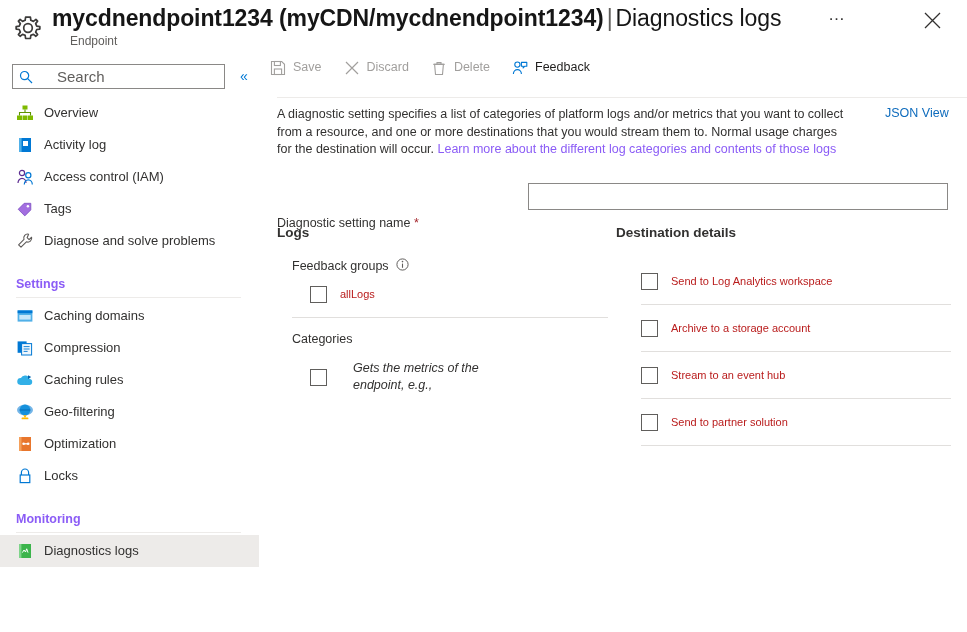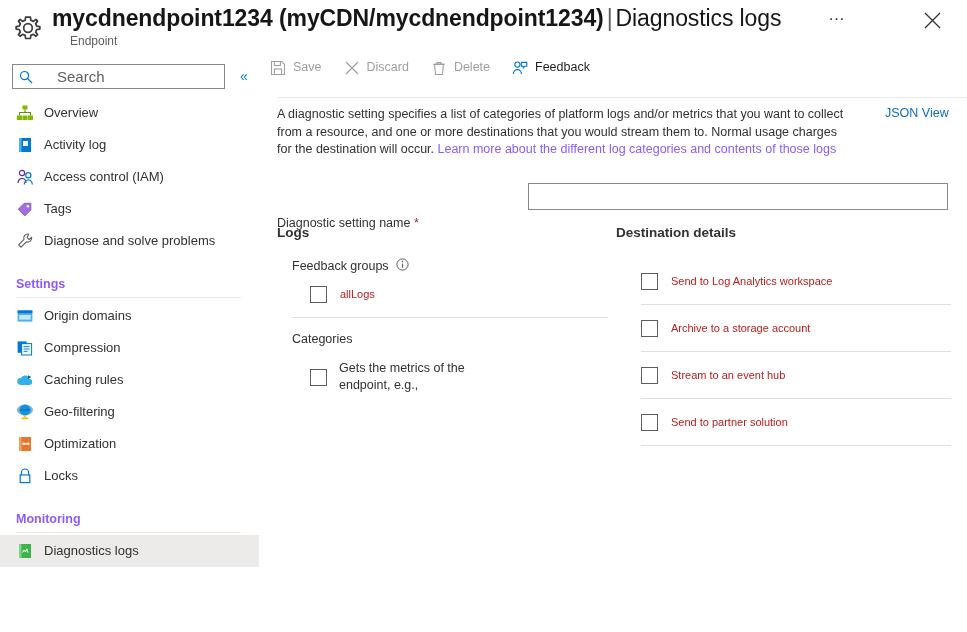--- a/index.html
+++ b/index.html
@@ -119,21 +119,21 @@
   .cb {
     width: 17px; height: 17px; border: 1px solid #605e5c; background: #fff;
     flex: 0 0 17px; margin-top: 1px; cursor: pointer;
   }
   .cb-label { font-size: 11px; color: #b91c1c; line-height: 17px; margin-left: 13px; }
 
   .hr-logs { height: 1px; background: #e1dfdd; margin: 14px 0 14px 15px; width: 316px; }
   .cat-head { font-size: 12.5px; color: #323130; margin-left: 15px; margin-bottom: 14px; }
 
   .cat-clip { height: 45px; overflow: hidden; position: relative; }
-  .cat-label { font-size: 12.5px; color: #323130; line-height: 17px; margin-left: 12px; width: 180px; }
+  .cat-label { font-size: 12.5px; color: #323130; line-height: 17px; margin-left: 26px; width: 180px; font-style: italic; }
 
   .dest-row { height: 46px; display: flex; align-items: center; margin-left: 25px; }
   .dest-rule { height: 1px; background: #e1dfdd; margin-left: 25px; width: 310px; }
 </style>
 </head>
 <body>
 
 <div id="root">
 
   <div class="blade-header">
@@ -234,21 +234,21 @@
 
 
       <div class="nav-item">
         <span class="nav-icon">
           <svg width="18" height="18" viewBox="0 0 18 18">
             <rect x="1.6" y="3.4" width="14.8" height="11.2" fill="#50b0e8"></rect>
             <rect x="1.6" y="3.4" width="14.8" height="2.8" fill="#0078d4"></rect>
             <rect x="3.3" y="8" width="11.4" height="4.6" fill="#c7e7fa"></rect>
           </svg>
         </span>
-        <span class="nav-label">Origin domains</span>
+        <span class="nav-label">Caching domains</span>
       </div>
 
       <div class="nav-item">
         <span class="nav-icon">
           <svg width="18" height="18" viewBox="0 0 18 18">
             <rect x="1.6" y="2.4" width="9" height="11.4" fill="#0078d4"></rect>
             <rect x="5.6" y="4.6" width="10" height="11.4" fill="#eff6fc" stroke="#0078d4" stroke-width="1"></rect>
             <path d="M7.6 7.6 h6 M7.6 10 h6 M7.6 12.4 h4" stroke="#0078d4" stroke-width="0.9"></path>
           </svg>
         </span>

